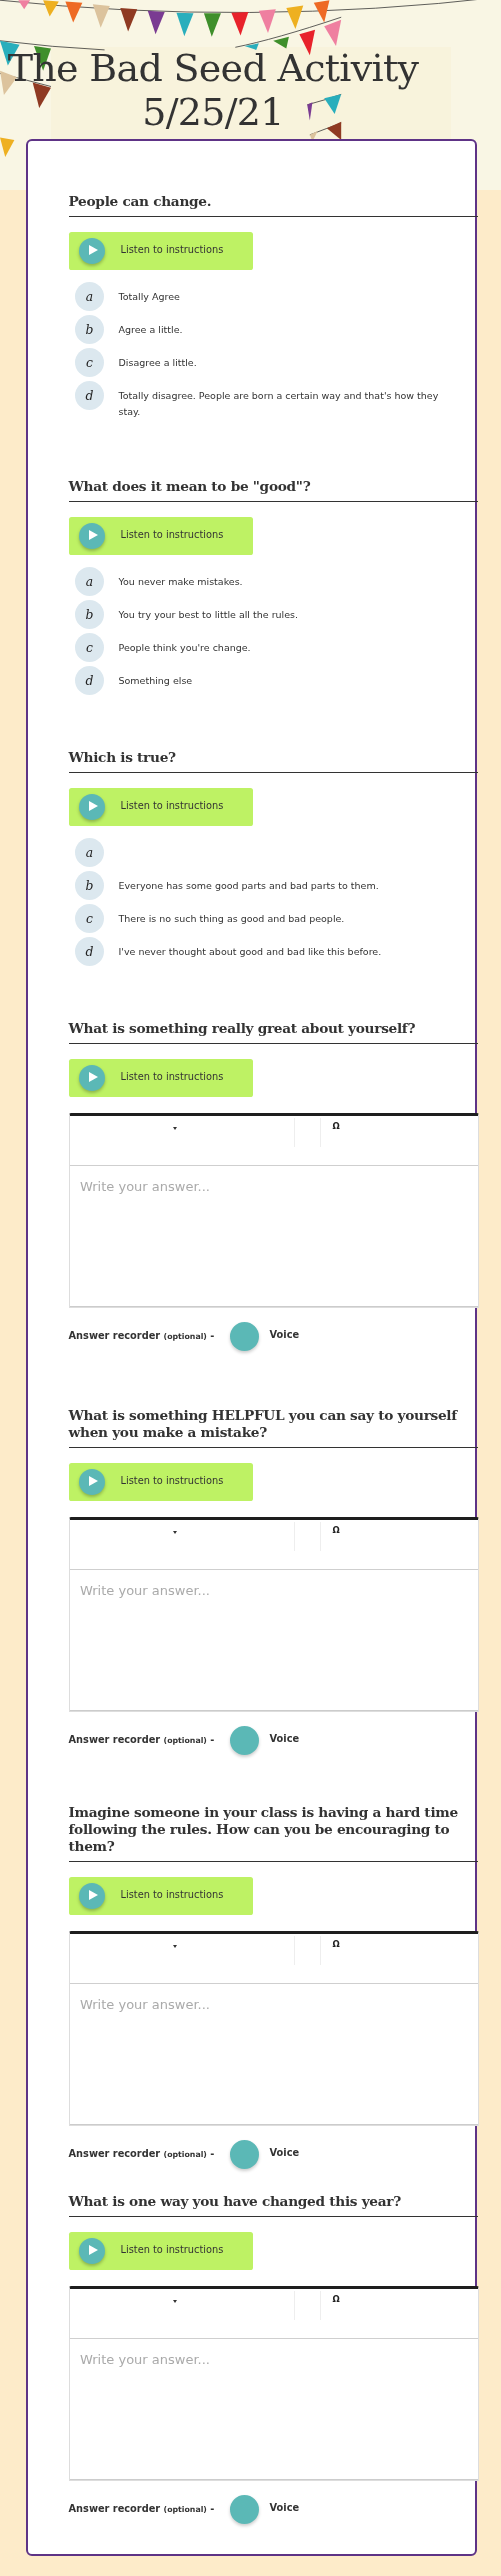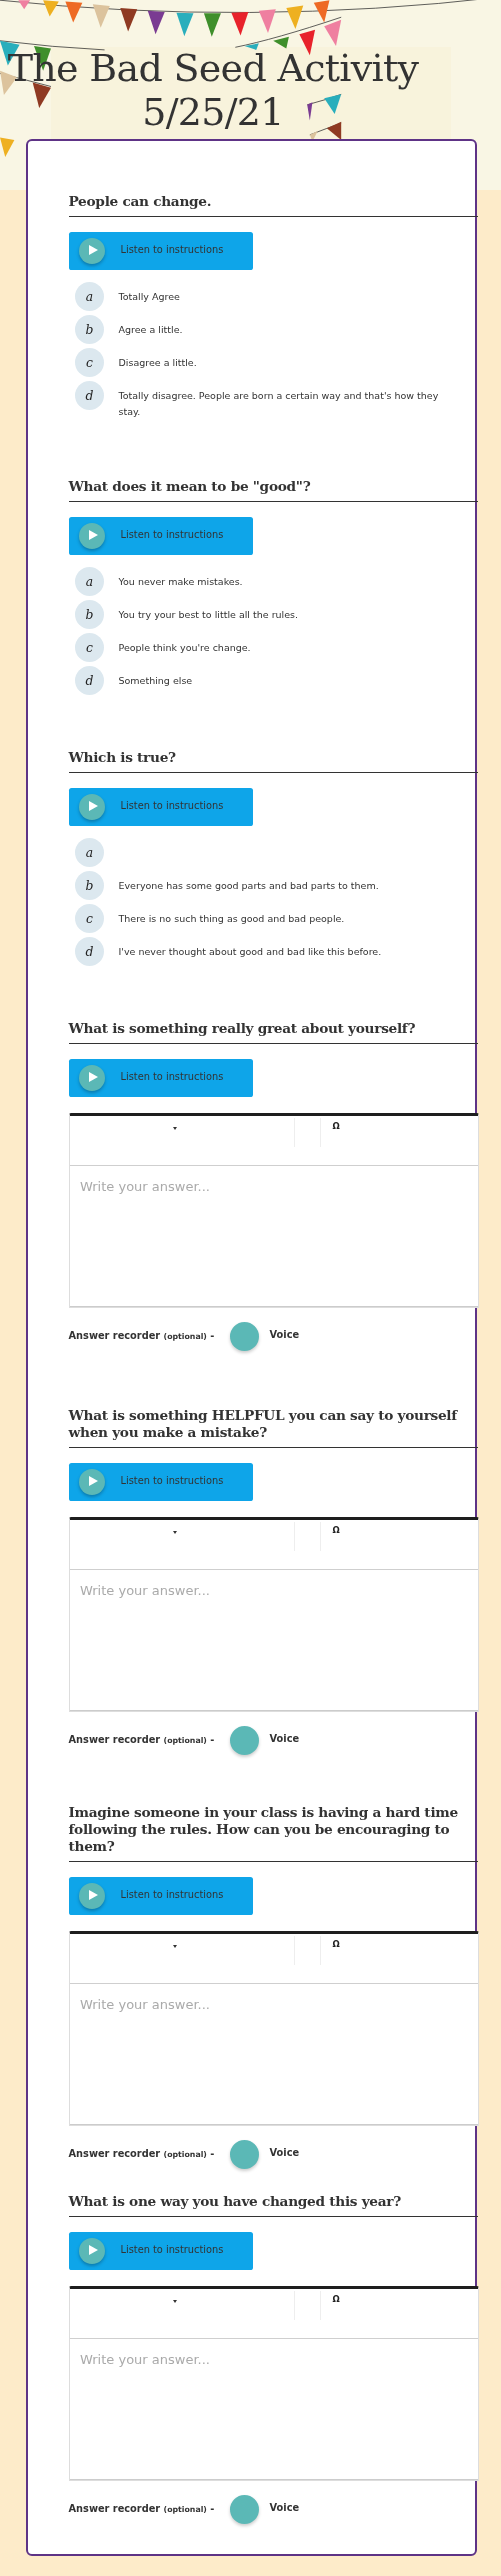--- a/index.html
+++ b/index.html
@@ -4,21 +4,21 @@
 <style>
   html,body{margin:0;padding:0;}
   body{width:502px;height:2576px;background:#fdebc9;position:relative;overflow:hidden;font-family:"DejaVu Sans",sans-serif;color:#333;}
   .banner{position:absolute;left:0;top:0;width:502px;height:190px;background:#f9f6e4;}
   .banner-inner{position:absolute;left:51px;top:47px;width:400px;height:142px;background:#f8f3dc;}
   .pennants{position:absolute;left:0;top:0;width:502px;height:190px;}
   .page-title{position:absolute;left:0;top:46px;width:426px;text-align:center;font-family:"DejaVu Serif",serif;font-size:38px;line-height:44px;color:#333;letter-spacing:-0.7px;}
   .card{position:absolute;left:25.5px;top:139px;width:447px;height:2413px;background:#fff;border:2px solid #5e3386;border-radius:5.9px;}
   .section{position:absolute;left:21px;width:409px;margin-left:20px;}
   .q-title{font-family:"DejaVu Serif",serif;font-size:13.7px;line-height:17px;color:#333;margin:0;padding-bottom:5.9px;border-bottom:1px solid #333;letter-spacing:-0.3px;}
-  .listen{position:relative;margin-top:15px;width:184px;height:38px;background:#0ea5e9;border-radius:2.6px;cursor:pointer;}
+  .listen{position:relative;margin-top:15px;width:184px;height:38px;background:#bef264;border-radius:2.6px;cursor:pointer;}
   .play{position:absolute;left:10.5px;top:5.9px;width:26px;height:26px;border-radius:50%;background:#5bb8b6;box-shadow:0 2px 3.3px rgba(0,0,0,.25);}
   .play:after{content:"";position:absolute;left:9.8px;top:7.2px;border-left:9.8px solid #fff;border-top:5.9px solid transparent;border-bottom:5.9px solid transparent;}
   .listen-label{position:absolute;left:52px;top:12.4px;font-size:9.8px;color:#333;}
   .options{margin-top:12.4px;}
   .opt{position:relative;min-height:29px;margin-bottom:3.9px;cursor:pointer;}
   .opt-letter{position:absolute;left:6.5px;top:0;width:29px;height:29px;border-radius:50%;background:#dce8ef;font-family:"DejaVu Serif",serif;font-style:italic;font-size:12.4px;line-height:29px;text-align:center;color:#222;}
   .opt-text{padding-left:50px;padding-top:7.2px;font-size:9.5px;line-height:15.7px;color:#333;width:340px;}
   .editor{margin-top:15.7px;width:408px;border:0.7px solid #ddd;border-top:3.9px solid #1e1e1e;border-radius:2px 2px 0 0;background:#fff;}
   .toolbar{position:relative;height:49px;border-bottom:1.3px solid #cfcfcf;}
   .tb-caret{position:absolute;left:103px;top:11.8px;width:0;height:0;border-left:2.6px solid transparent;border-right:2.6px solid transparent;border-top:3.3px solid #333;cursor:pointer;}

